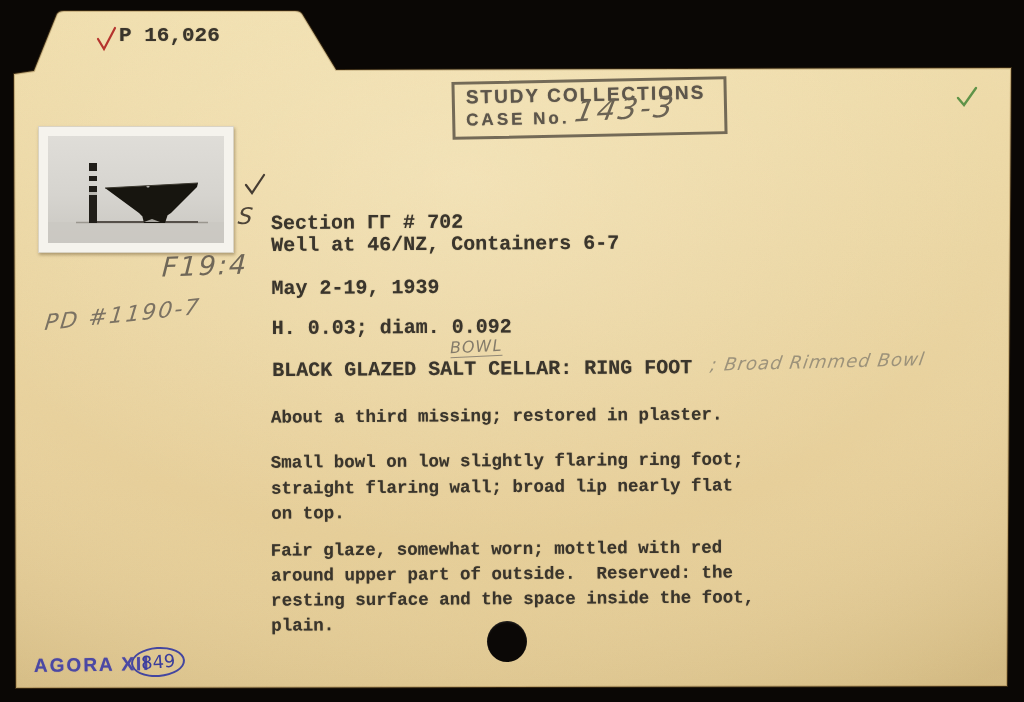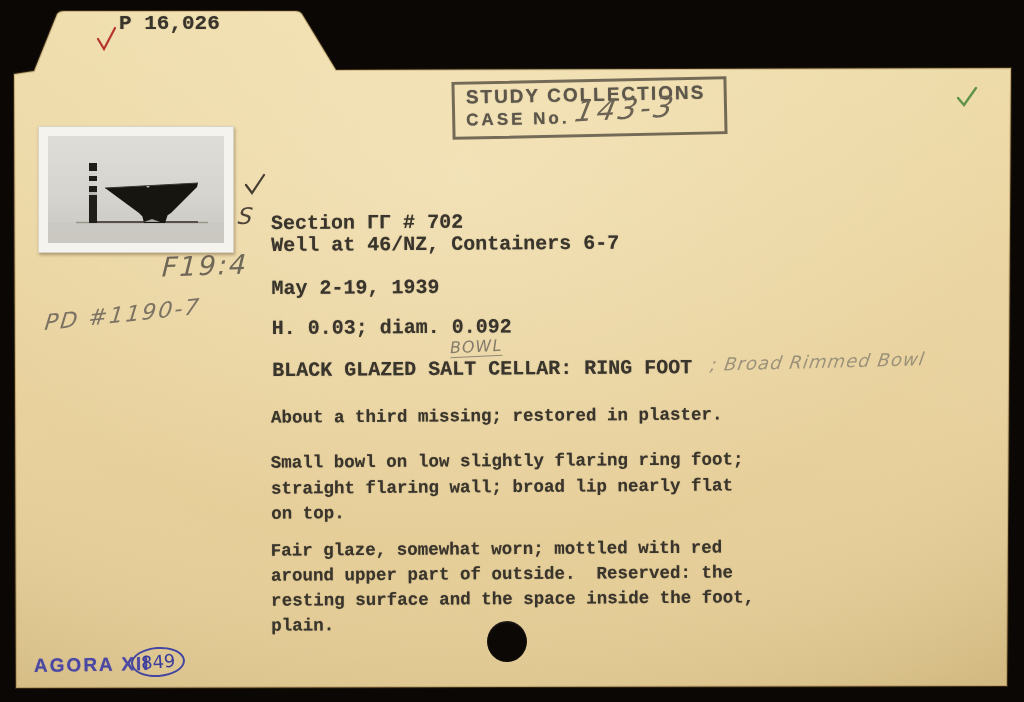--- a/index.html
+++ b/index.html
@@ -60,21 +60,21 @@
       </filter>
     </defs>
     <path d="M14,74 L34,71 L57,14 Q59,11 64,11 L295,11 Q300,11 302,14 L336,70 L1011,68 L1007,686 L16,688 Z" fill="url(#paper)" stroke="rgba(130,95,40,.35)" stroke-width="2"></path>
     <path d="M14,74 L34,71 L57,14 Q59,11 64,11 L295,11 Q300,11 302,14 L336,70 L1011,68 L1007,686 L16,688 Z" fill="url(#sheen)"></path>
     <path d="M14,74 L34,71 L57,14 Q59,11 64,11 L295,11 Q300,11 302,14 L336,70 L1011,68 L1007,686 L16,688 Z" fill="#ffffff" filter="url(#grain)"></path>
   </svg>
 
   <svg class="abs" style="left:96px;top:26px;" width="22" height="26" viewBox="0 0 22 26">
     <polyline points="2,13 8,23 19,2" fill="none" stroke="#b5342e" stroke-width="2.2" stroke-linecap="round"></polyline>
   </svg>
-  <div class="abs typed typed-lg" style="left:119px;top:14px;font-size:21px;">P 16,026</div>
+  <div class="abs typed typed-lg" style="left:119px;top:26px;font-size:21px;">P 16,026</div>
 
   <div class="abs stamp-box" style="left:452px;top:79px;width:258px;height:50px;transform:rotate(-1.2deg);padding:2px 0 0 11px;">
     <div style="font-size:19px;letter-spacing:2px;">STUDY COLLECTIONS</div>
     <div style="font-size:17px;letter-spacing:3px;margin-top:2px;">CASE No.</div>
   </div>
   <div class="abs pencil" style="left:576px;top:92px;font-size:29px;color:#6b6354;transform:skewX(-14deg) rotate(-3deg);letter-spacing:3px;">143-3</div>
 
   <svg class="abs" style="left:955px;top:86px;" width="24" height="22" viewBox="0 0 24 22">
     <polyline points="3,12 9,19 21,2" fill="none" stroke="#5f9348" stroke-width="2.4" stroke-linecap="round"></polyline>
   </svg>

